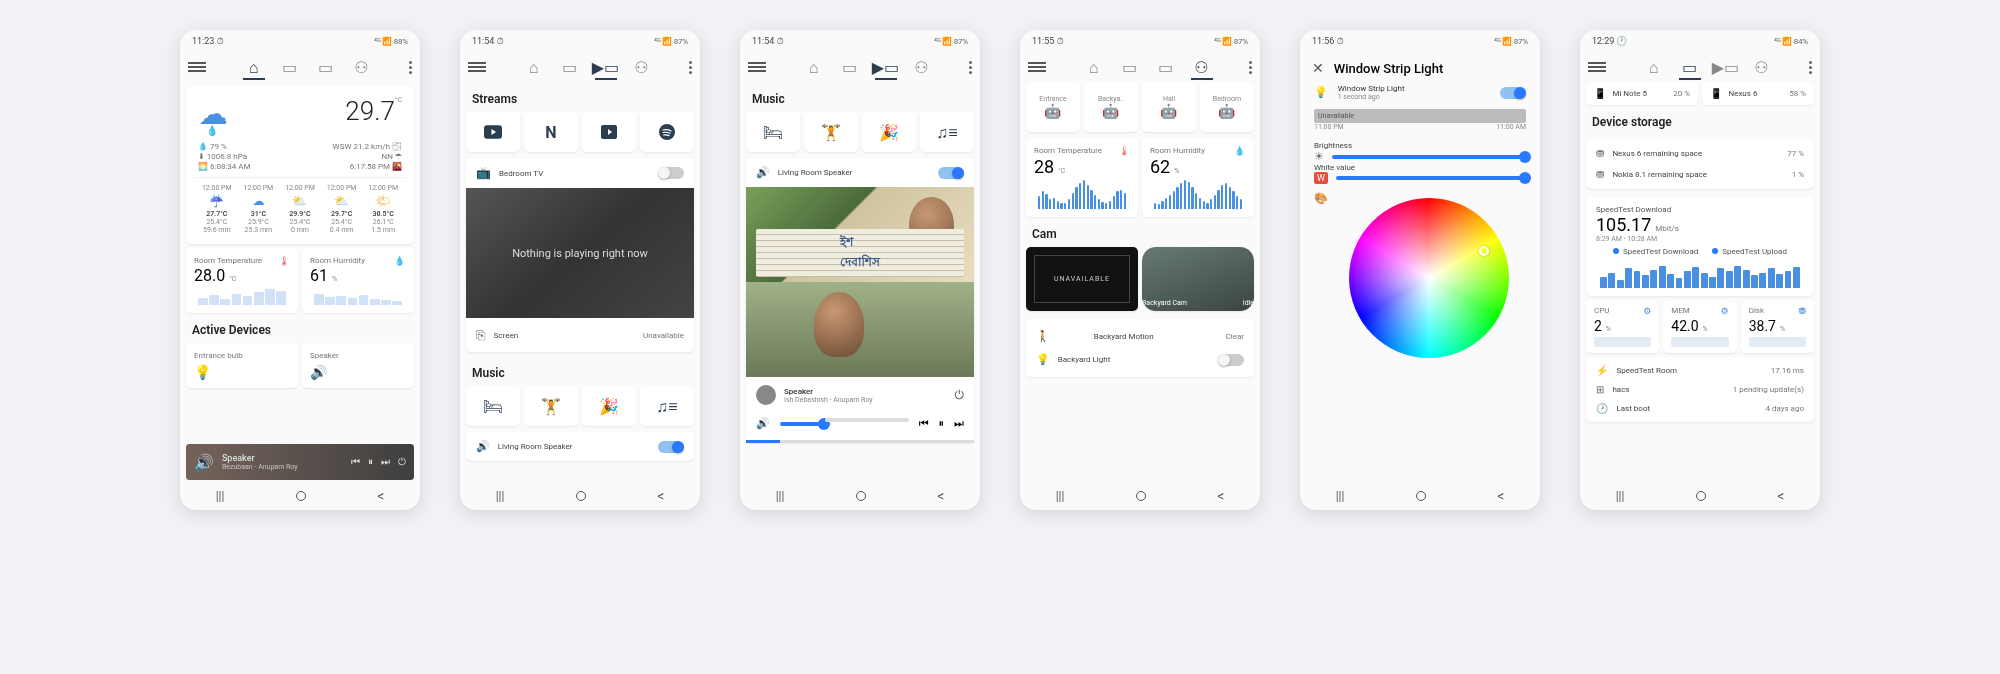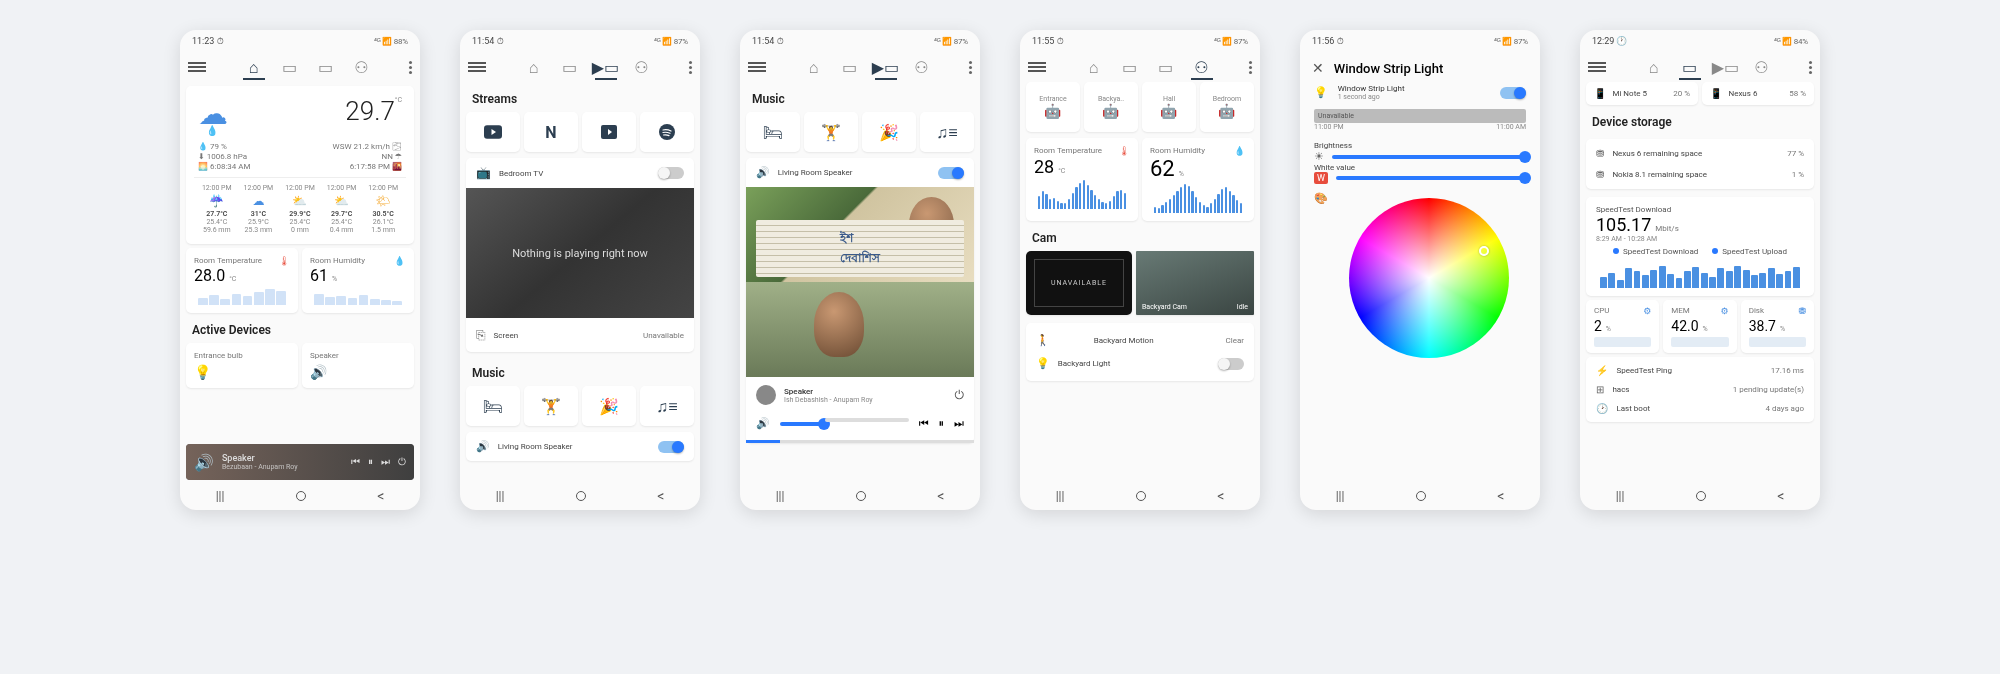--- a/index.html
+++ b/index.html
@@ -316,21 +316,21 @@
     <div class="card" style="margin-top:6px;">
       <div style="display:flex;align-items:center;padding:8px 10px;gap:8px;">
         <span style="color:#777;font-size:11px;">🔊</span>
         <span class="tiny" style="flex:1;color:#444;">Living Room Speaker</span>
         <div class="toggle on"></div>
       </div>
 
       <div style="height:190px;display:grid;grid-template-rows:1fr 1fr;gap:0;">
         <div style="background:linear-gradient(135deg,#7aa05a 0%,#4a6a3a 40%,#d0c4a0 41%,#e8ddc0 100%);position:relative;">
           <div style="position:absolute;right:20px;top:10px;width:45px;height:55px;background:radial-gradient(circle at 40% 30%,#c99872,#7a5a42);border-radius:50% 50% 40% 40%;"></div>
-          <div style="position:absolute;left:10px;bottom:5px;right:10px;height:57px;background:repeating-linear-gradient(#f0ece0,#f0ece0 5px,#c5bfa8 5px,#c5bfa8 6px);border-radius:2px;display:flex;align-items:center;justify-content:center;">
+          <div style="position:absolute;left:10px;bottom:5px;right:10px;height:48px;background:repeating-linear-gradient(#f0ece0,#f0ece0 5px,#c5bfa8 5px,#c5bfa8 6px);border-radius:2px;display:flex;align-items:center;justify-content:center;">
             <span style="font-size:12px;color:#3a5a8a;font-weight:700;">ইশ<br>দেবাশিস</span>
           </div>
         </div>
         <div style="background:linear-gradient(180deg,#a0b088 0%,#6a7a58 100%);position:relative;">
           <div style="position:absolute;left:30%;top:10px;width:50px;height:65px;background:radial-gradient(circle at 40% 30%,#c99872,#6a4a32);border-radius:50% 50% 40% 40%;"></div>
         </div>
       </div>
       <div style="display:flex;align-items:center;padding:8px 10px;gap:8px;">
         <div style="width:20px;height:20px;border-radius:50%;background:#888;"></div>
         <div style="flex:1;">
@@ -437,21 +437,21 @@
             <span style="height:55%"></span>
             <span style="height:60%"></span>
             <span style="height:50%"></span>
           </div>
       </div>
       <div class="card" style="flex:1;padding:8px;margin:0;">
         <div style="display:flex;justify-content:space-between;">
             <span class="tiny">Room Humidity</span>
             <span style="color:#4a90e2;font-size:9px;">💧</span>
           </div>
-        <div><span style="font-size:22px;">62</span> <span class="micro">%</span></div>
+        <div><span style="font-size:18px;">62</span> <span class="micro">%</span></div>
         <div class="spark">
             <span style="height:20%"></span>
             <span style="height:15%"></span>
             <span style="height:25%"></span>
             <span style="height:35%"></span>
             <span style="height:45%"></span>
             <span style="height:55%"></span>
             <span style="height:70%"></span>
             <span style="height:80%"></span>
             <span style="height:90%"></span>
@@ -472,21 +472,21 @@
             <span style="height:30%"></span>
           </div>
       </div>
     </div>
     <div class="section-title">Cam</div>
     <div class="row">
       <div class="card" style="flex:1;height:64px;margin:0;background:#111;display:flex;align-items:center;justify-content:center;border-radius:5px;position:relative;">
         <div style="position:absolute;inset:8px;border:1px solid #444;"></div>
         <span style="color:#ccc;font-size:7px;letter-spacing:1px;">UNAVAILABLE</span>
       </div>
-      <div class="card" style="flex:1;height:64px;margin:0;background:linear-gradient(160deg,#687a75 0%,#3a4542 100%);border-radius:1px;display:flex;align-items:flex-end;padding:4px 6px;gap:4px;">
+      <div class="card" style="flex:1;height:64px;margin:0;background:linear-gradient(160deg,#687a75 0%,#3a4542 100%);border-radius:14px;display:flex;align-items:flex-end;padding:4px 0;gap:4px;">
         <span style="color:#fff;font-size:7px;">Backyard Cam</span>
         <span style="flex:1;"></span>
         <span style="color:#fff;font-size:7px;">Idle</span>
       </div>
     </div>
     <div class="card" style="padding:6px 10px;margin-top:8px;">
       <div style="display:flex;align-items:center;gap:8px;padding:5px 0;">
         <span style="font-size:11px;color:#666;">🚶</span>
         <span class="tiny" style="flex:1;color:#444;margin-left:36px;">Backyard Motion</span>
         <span class="tiny">Clear</span>
@@ -666,21 +666,21 @@
             <span class="tiny">Disk</span>
             <span style="color:#4a90e2;font-size:9px;">⛃</span>
           </div>
         <div><span style="font-size:14px;">38.7</span> <span class="micro">%</span></div>
         <div style="height:10px;background:linear-gradient(90deg,#e3ecf5,#e3ecf5);border-radius:2px;margin-top:2px;"></div>
       </div>
     </div>
     <div class="card" style="padding:4px 10px;">
       <div style="display:flex;align-items:center;gap:8px;padding:4px 0;">
         <span style="font-size:10px;color:#666;">⚡</span>
-        <span class="tiny" style="flex:1;color:#444;">SpeedTest Ping</span>
+        <span class="tiny" style="flex:1;color:#444;">SpeedTest Room</span>
         <span class="tiny">17.16 ms</span>
       </div>
       <div style="display:flex;align-items:center;gap:8px;padding:4px 0;">
         <span style="font-size:10px;color:#666;">⊞</span>
         <span class="tiny" style="flex:1;color:#444;">hacs</span>
         <span class="tiny">1 pending update(s)</span>
       </div>
       <div style="display:flex;align-items:center;gap:8px;padding:4px 0;">
         <span style="font-size:10px;color:#666;">🕑</span>
         <span class="tiny" style="flex:1;color:#444;">Last boot</span>

